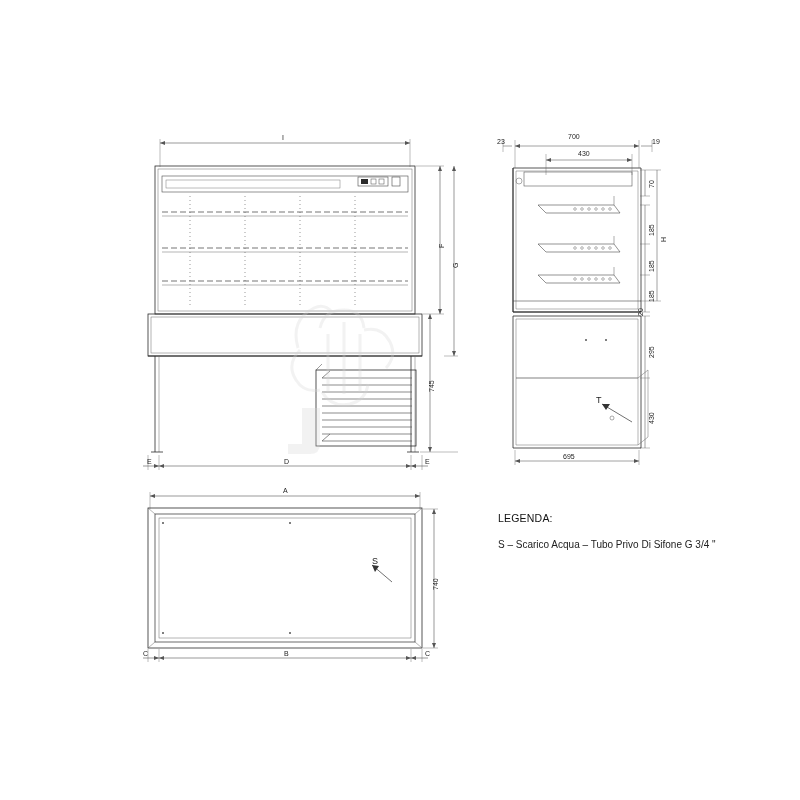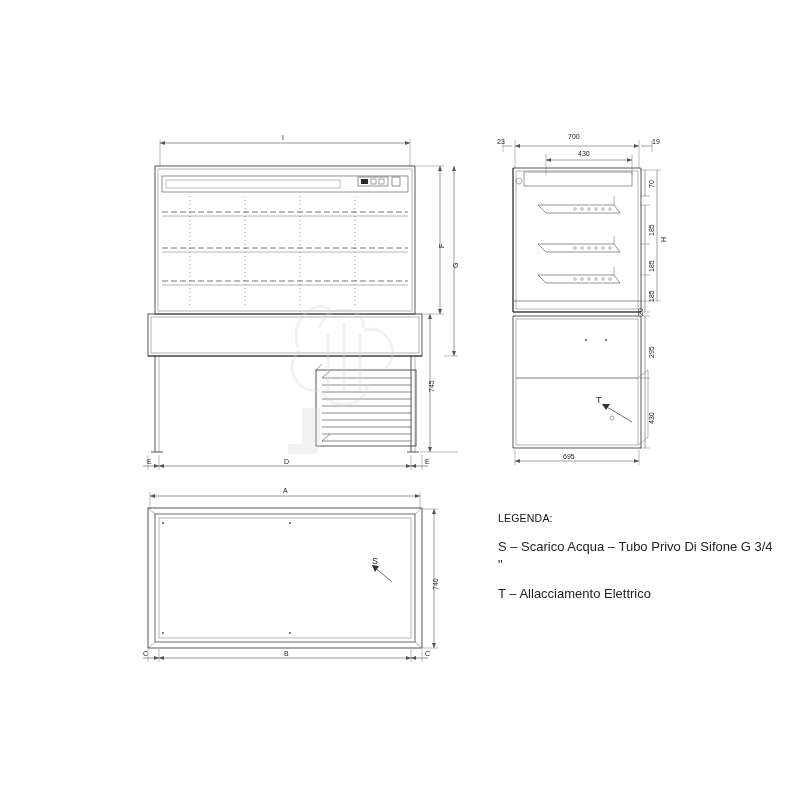--- a/index.html
+++ b/index.html
@@ -39,21 +39,21 @@
     width: 280px;
   }
   .legend-title {
     font-size: 10.5px;
     font-weight: normal;
     color: #111;
     letter-spacing: .2px;
     margin-bottom: 14px;
   }
   .legend-line {
-    font-size: 13px;
+    font-size: 10px;
     color: #222;
     line-height: 1.35;
     margin-bottom: 12px;
   }
   .wm {
     position: absolute;
     left: 268px;
     top: 288px;
     width: 150px;
     height: 170px;
@@ -358,14 +358,13 @@
 <div class="lbl" style="left:143px; top:650px;">C</div>
 <div class="lbl" style="left:284px; top:650px;">B</div>
 <div class="lbl" style="left:425px; top:650px;">C</div>
 
 <div class="lbl" style="left:372px; top:557px; font-size:9px;">S</div>
 <div class="lbl" style="left:596px; top:396px; font-size:9px;">T</div>
 
 <div class="legend">
   <div class="legend-title">LEGENDA:</div>
   <div class="legend-line">S – Scarico Acqua – Tubo Privo Di Sifone G 3/4 "</div>
-  <div class="legend-line">T – Allacciamento Elettrico</div>
 </div>
 
 </body></html>

